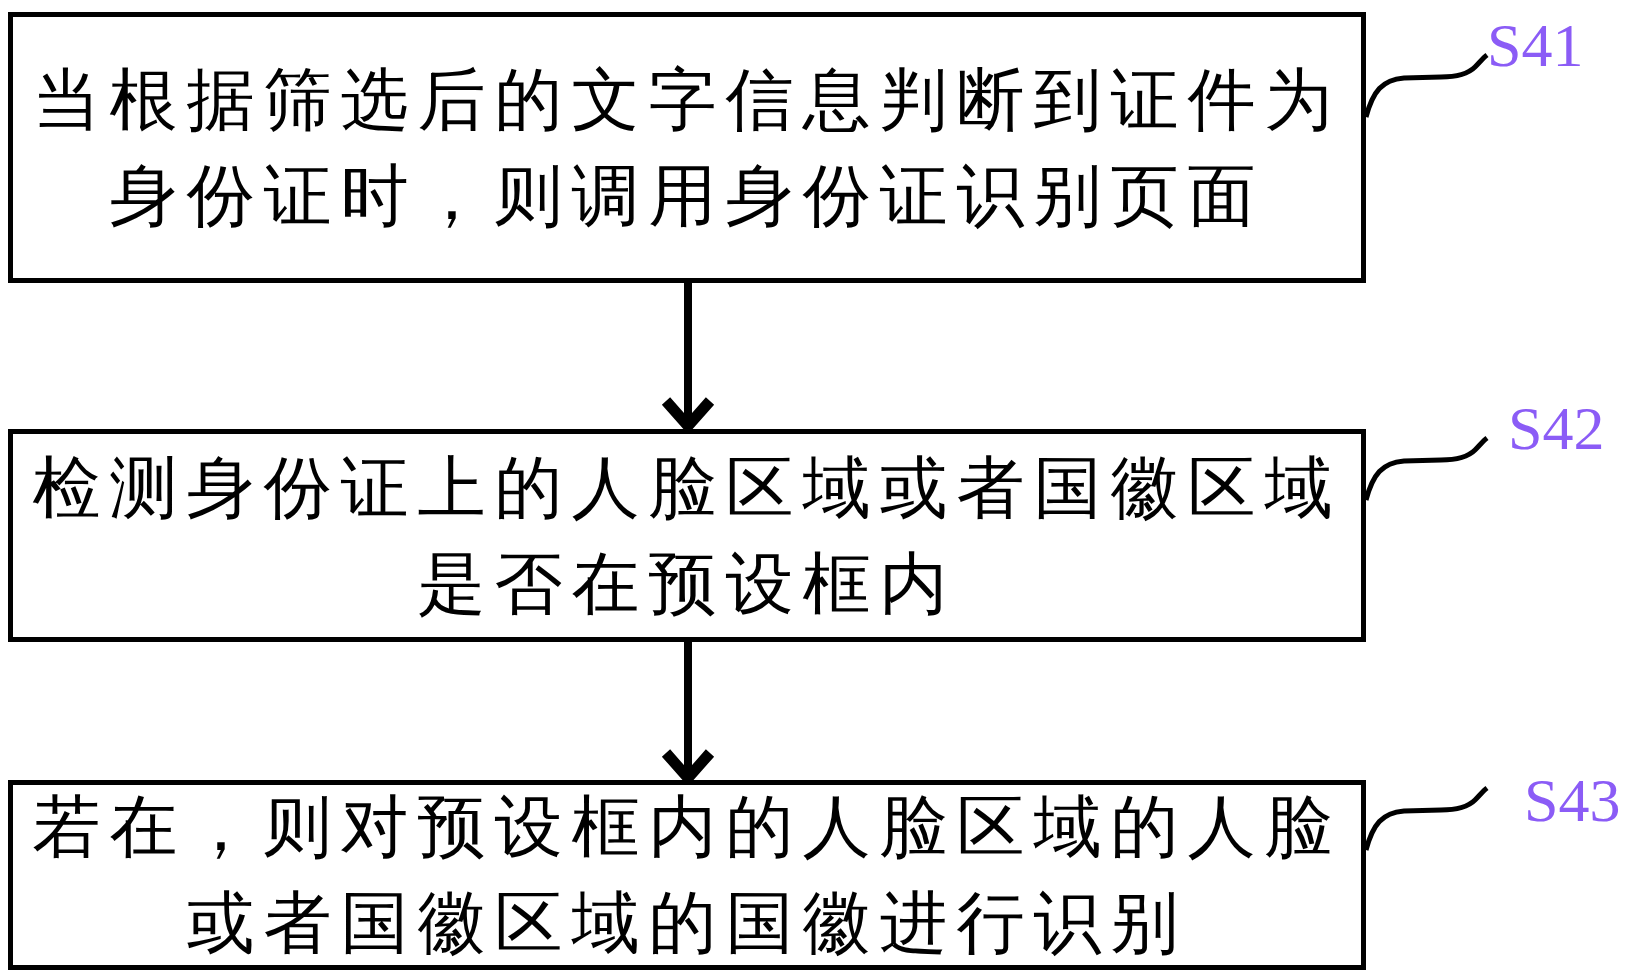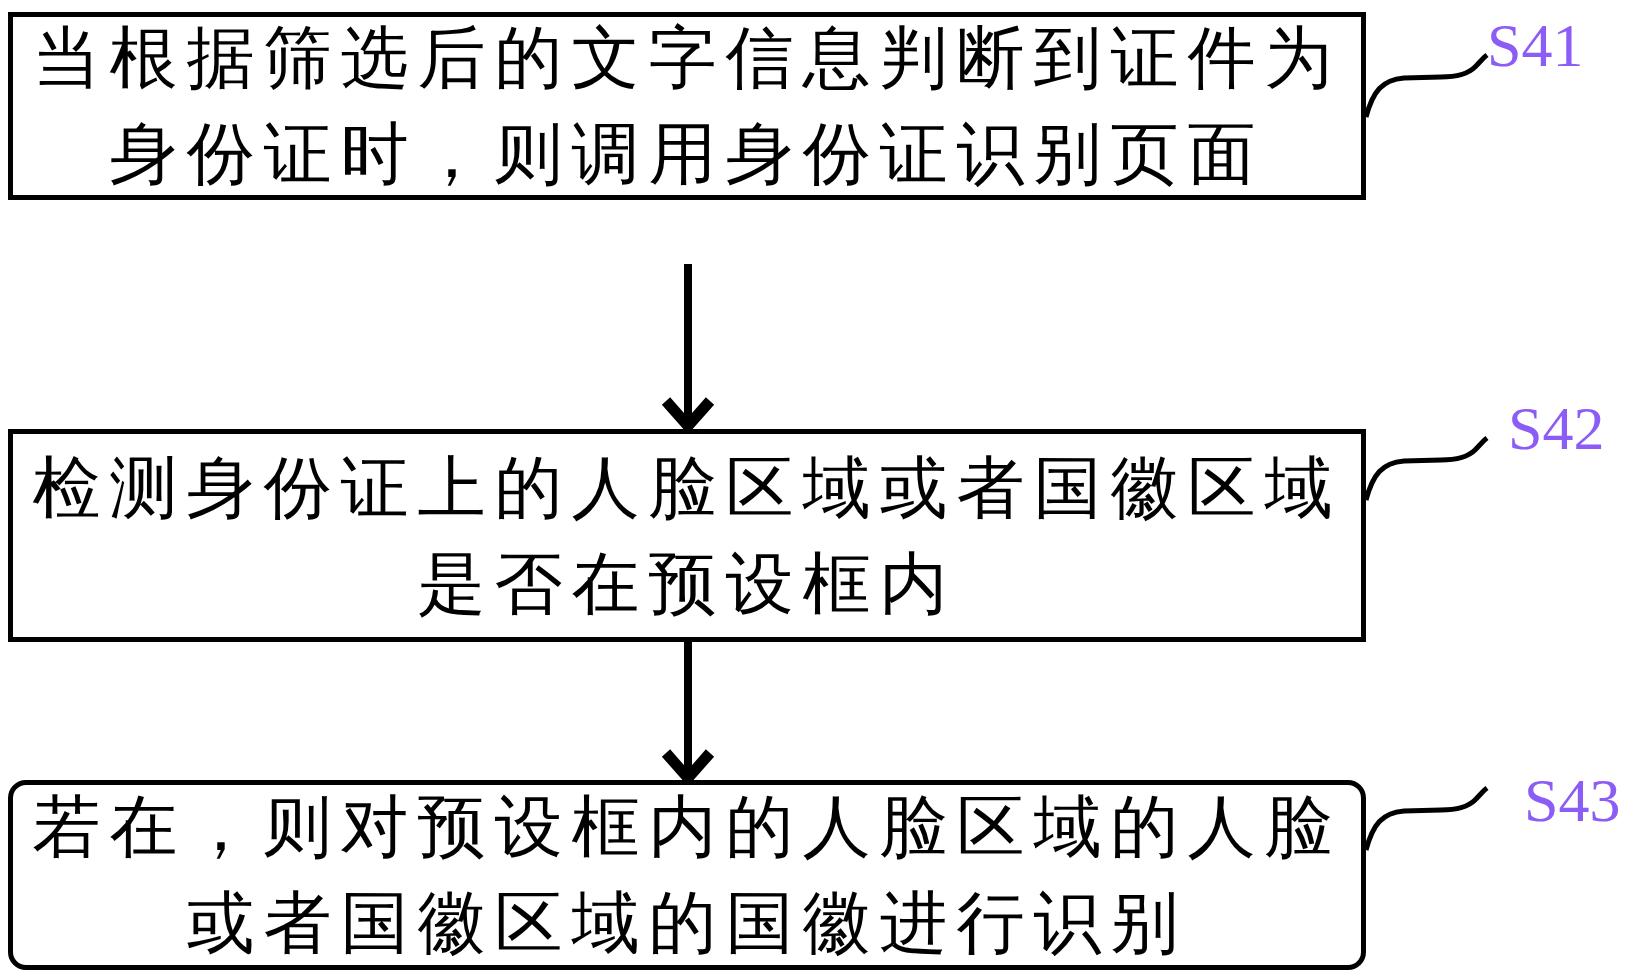--- a/index.html
+++ b/index.html
@@ -27,23 +27,23 @@
     left: 8px;
     width: 1358px;
     border: 5px solid #000000;
     box-sizing: border-box;
     background: #ffffff;
     display: flex;
     flex-direction: column;
     justify-content: center;
     align-items: center;
   }
-  .box-1 { top: 12px;  height: 188px; }
+  .box-1 { top: 12px;  height: 271px; }
   .box-2 { top: 429px; height: 213px; }
-  .box-3 { top: 780px; height: 190px; border-radius: 18px; }
+  .box-3 { top: 780px; height: 190px; }
   .text-line {
     font-size: 68px;
     line-height: 96px;
     letter-spacing: 9px;
     color: #000000;
     white-space: nowrap;
     text-align: center;
     font-family: "DejaVu Serif", "Liberation Serif", serif;
   }
   .step-label {

